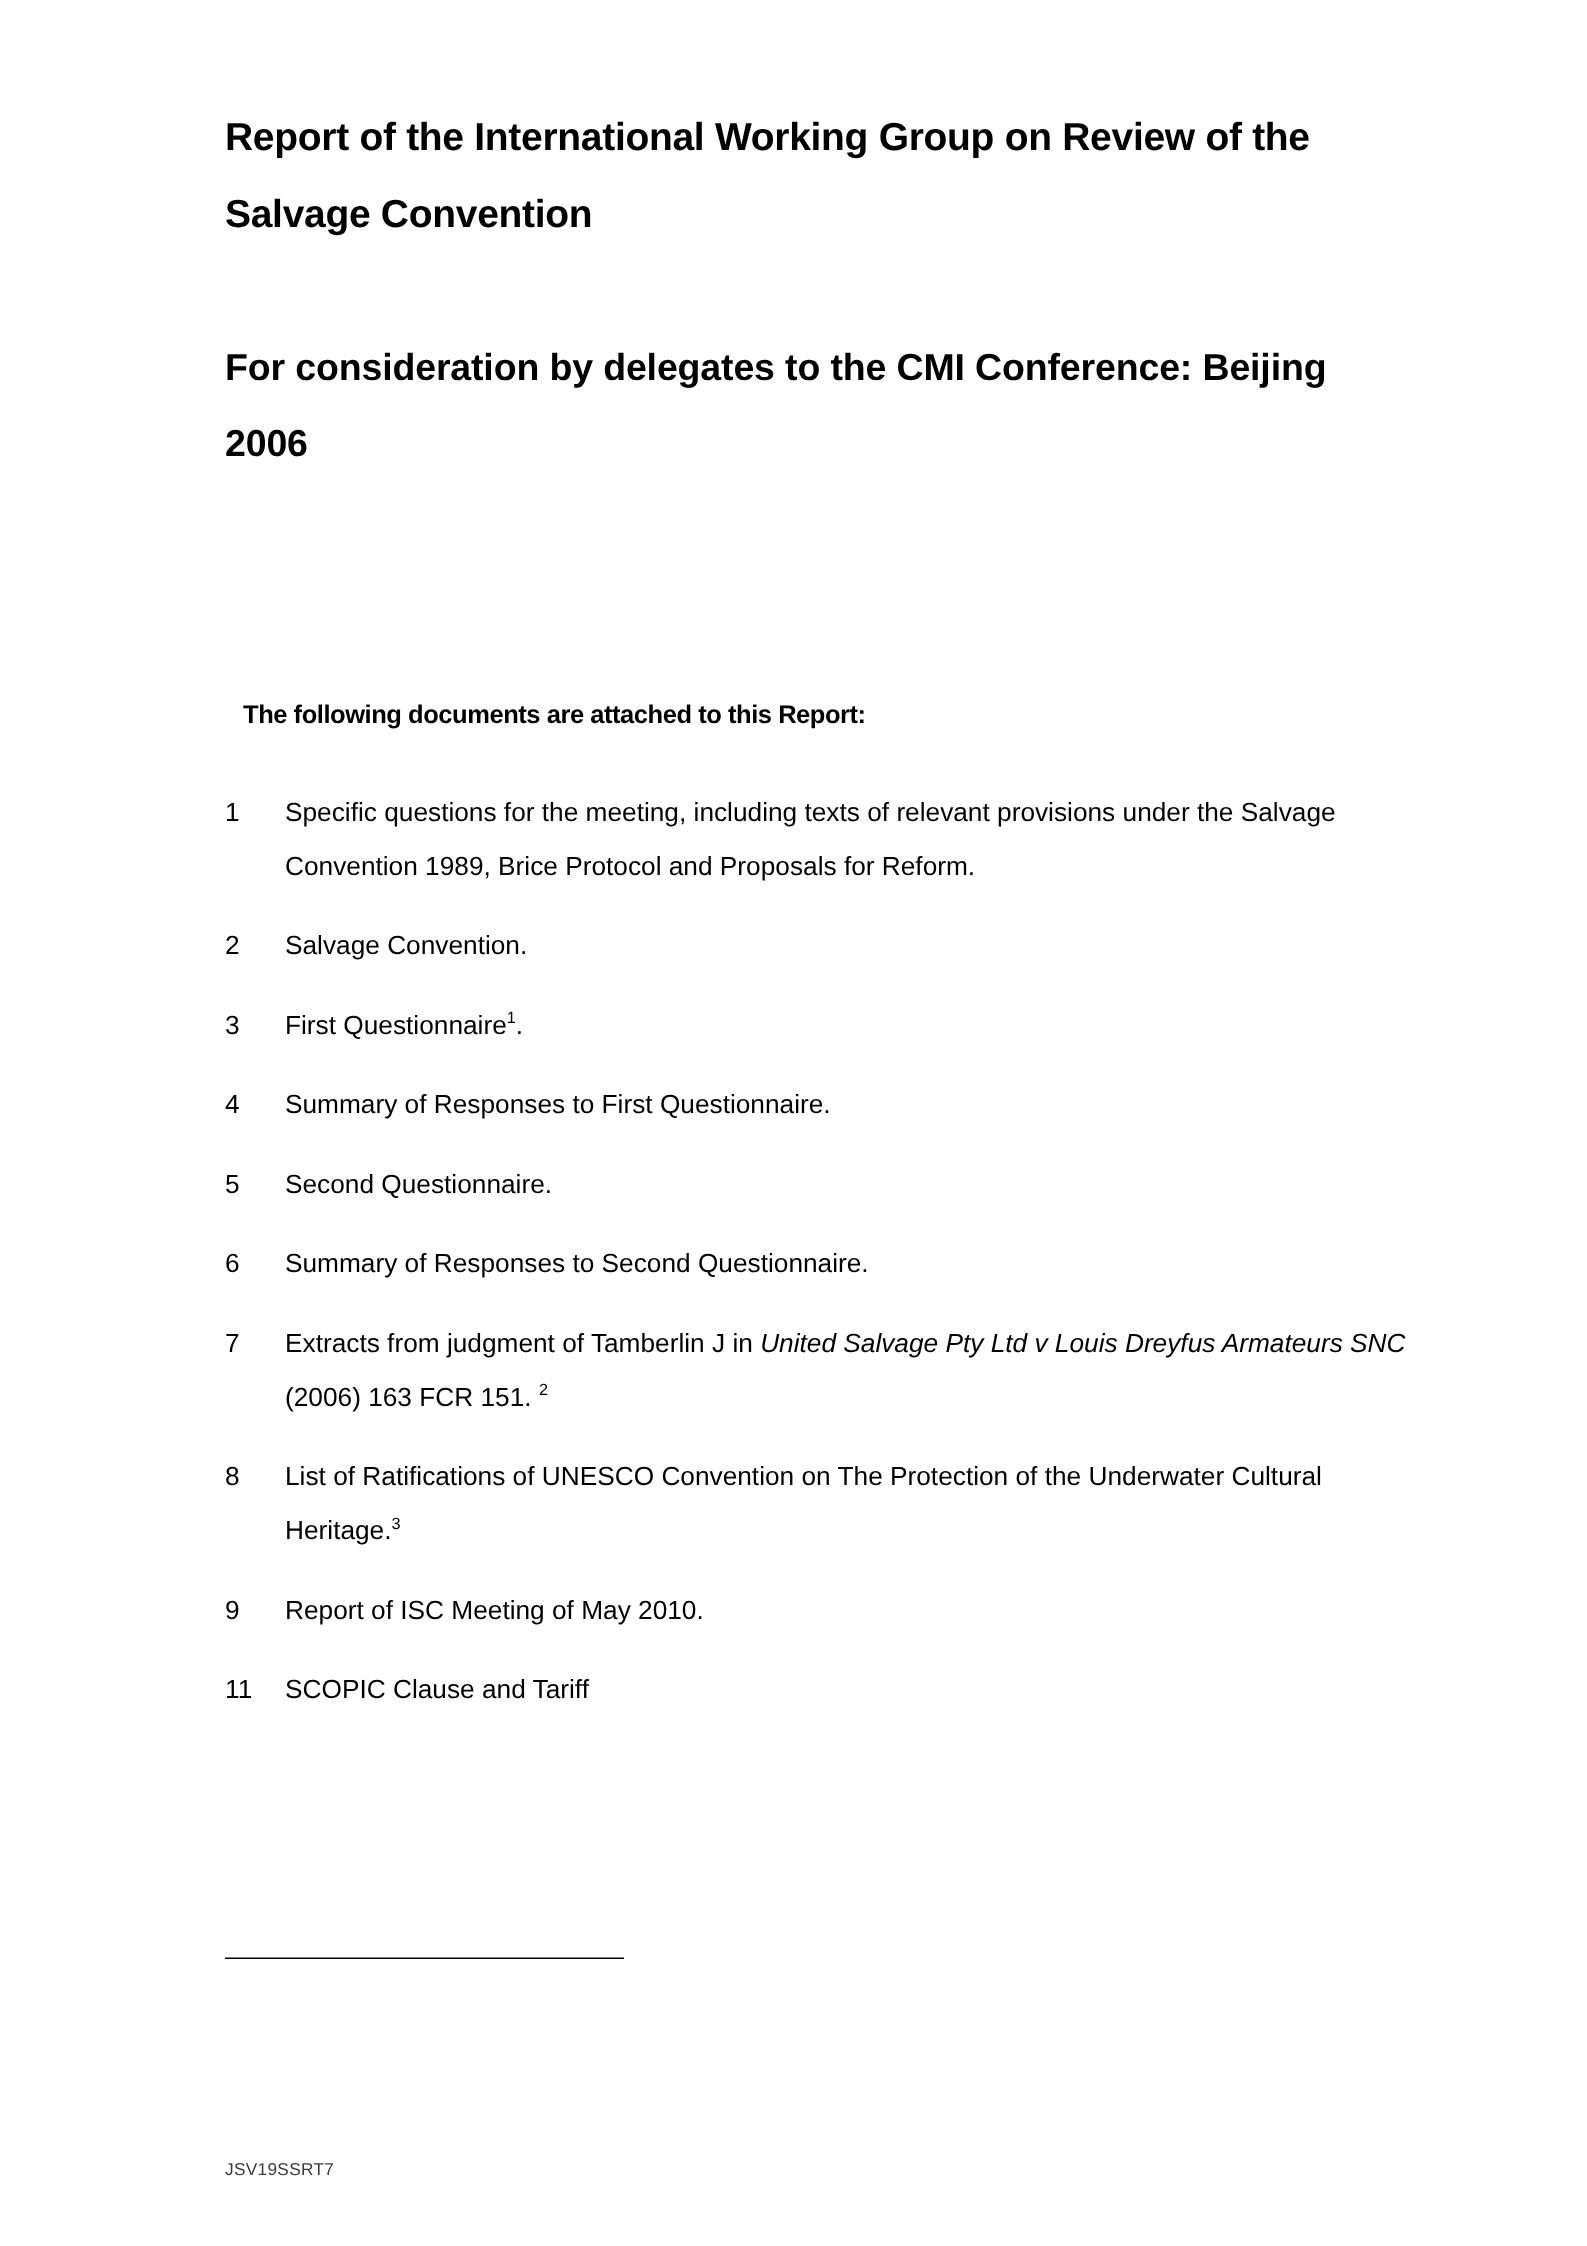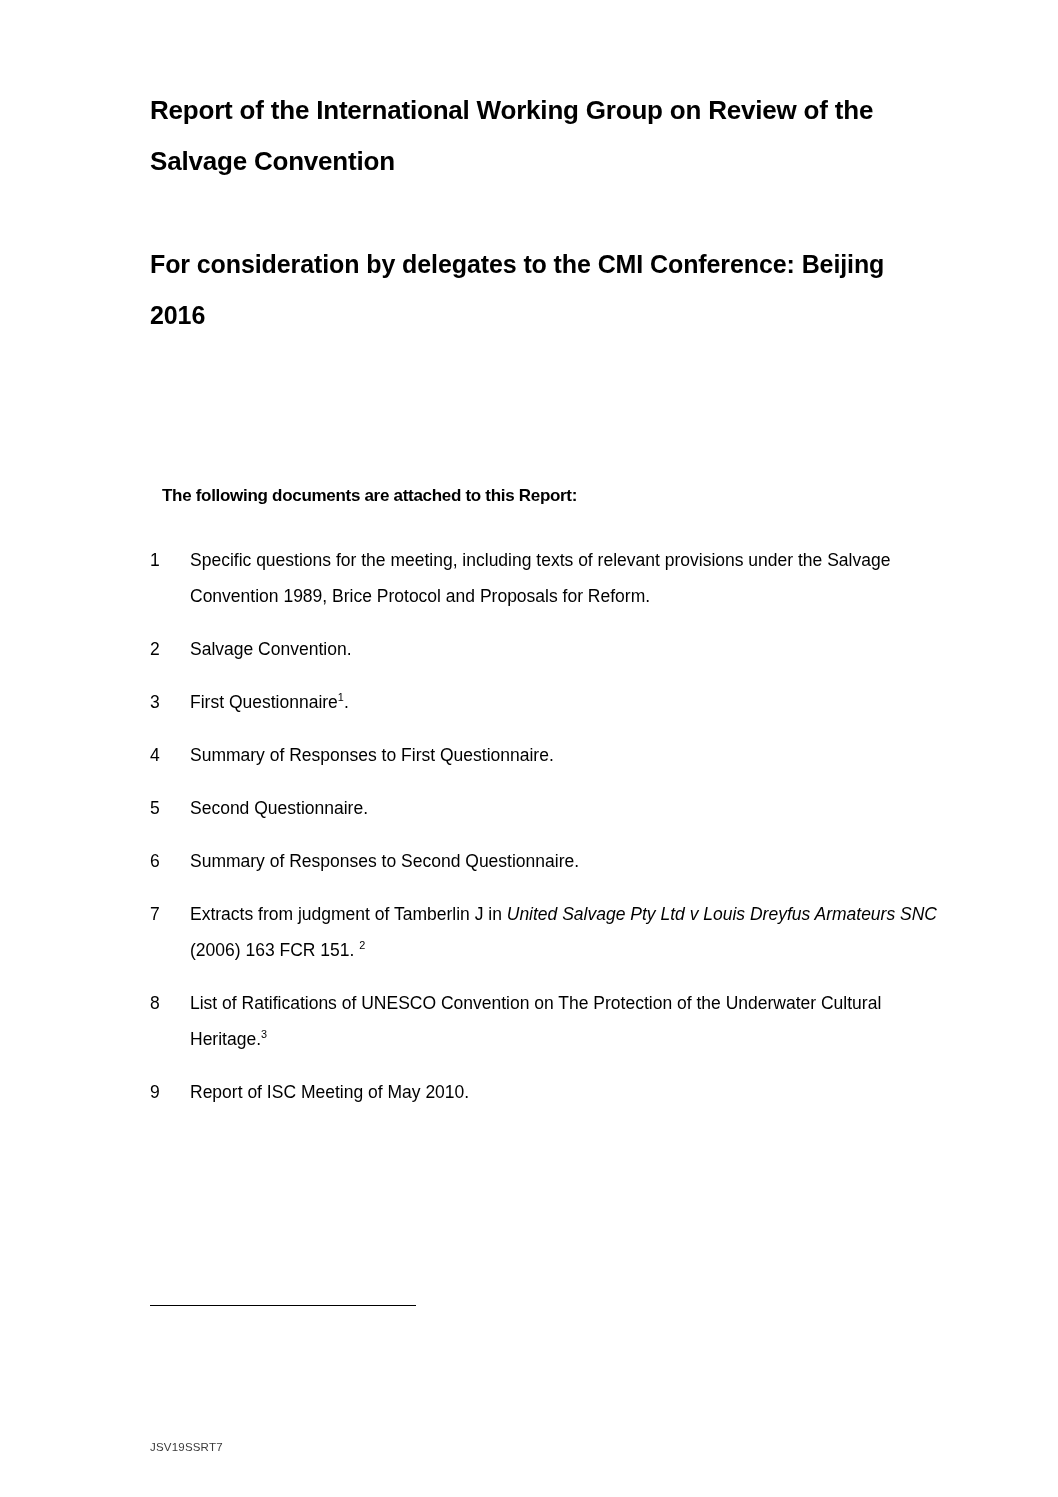--- a/index.html
+++ b/index.html
@@ -15,21 +15,21 @@
     position: relative;
     width: 1058px;
     height: 1497px;
     background: #ffffff;
     overflow: hidden;
     box-sizing: border-box;
   }
   .content {
     position: absolute;
     left: 150px;
-    top: 85px;
+    top: 66px;
     width: 800px;
   }
 
   
   .doc-title {
     font-size: 26px;
     font-weight: bold;
     line-height: 51px;
     letter-spacing: -0.2px;
     margin: 0;
@@ -124,21 +124,21 @@
 </style>
 </head>
 <body>
 
 <div class="page">
 
   <div class="content">
 
     <h1 class="doc-title">Report of the International Working Group on Review of the Salvage Convention</h1>
 
-    <h2 class="doc-subtitle">For consideration by delegates to the CMI Conference: Beijing 2016</h2>
+    <h2 class="doc-subtitle">For consideration by delegates to the CMI Conference: Beijing 2006</h2>
 
     <p class="attach-heading">The following documents are attached to this Report:</p>
 
     <ol class="doc-list">
         <li class="doc-list-item">
           <span class="item-num">1</span>
           <span class="item-text"><span>Specific questions for the meeting, including texts of relevant provisions under the Salvage Convention 1989, Brice Protocol and Proposals for Reform.</span></span>
         </li>
         <li class="doc-list-item">
           <span class="item-num">2</span>
@@ -165,20 +165,24 @@
           <span class="item-text"><span>Extracts from judgment of Tamberlin J in </span><i>United Salvage Pty Ltd v Louis Dreyfus Armateurs SNC</i><span> (2006) 163 FCR 151. </span><sup>2</sup></span>
         </li>
         <li class="doc-list-item">
           <span class="item-num">8</span>
           <span class="item-text"><span>List of Ratifications of UNESCO Convention on The Protection of the Underwater Cultural Heritage.</span><sup>3</sup></span>
         </li>
         <li class="doc-list-item">
           <span class="item-num">9</span>
           <span class="item-text"><span>Report of ISC Meeting of May 2010.</span></span>
         </li>
+        <li class="doc-list-item">
+          <span class="item-num">11</span>
+          <span class="item-text"><span>SCOPIC Clause and Tariff</span></span>
+        </li>
       </ol>
 
   </div>
 
   <div class="footnotes">
     <div class="footnote-rule"></div>
   </div>
 
   <div class="page-footer">JSV19SSRT7</div>
 

